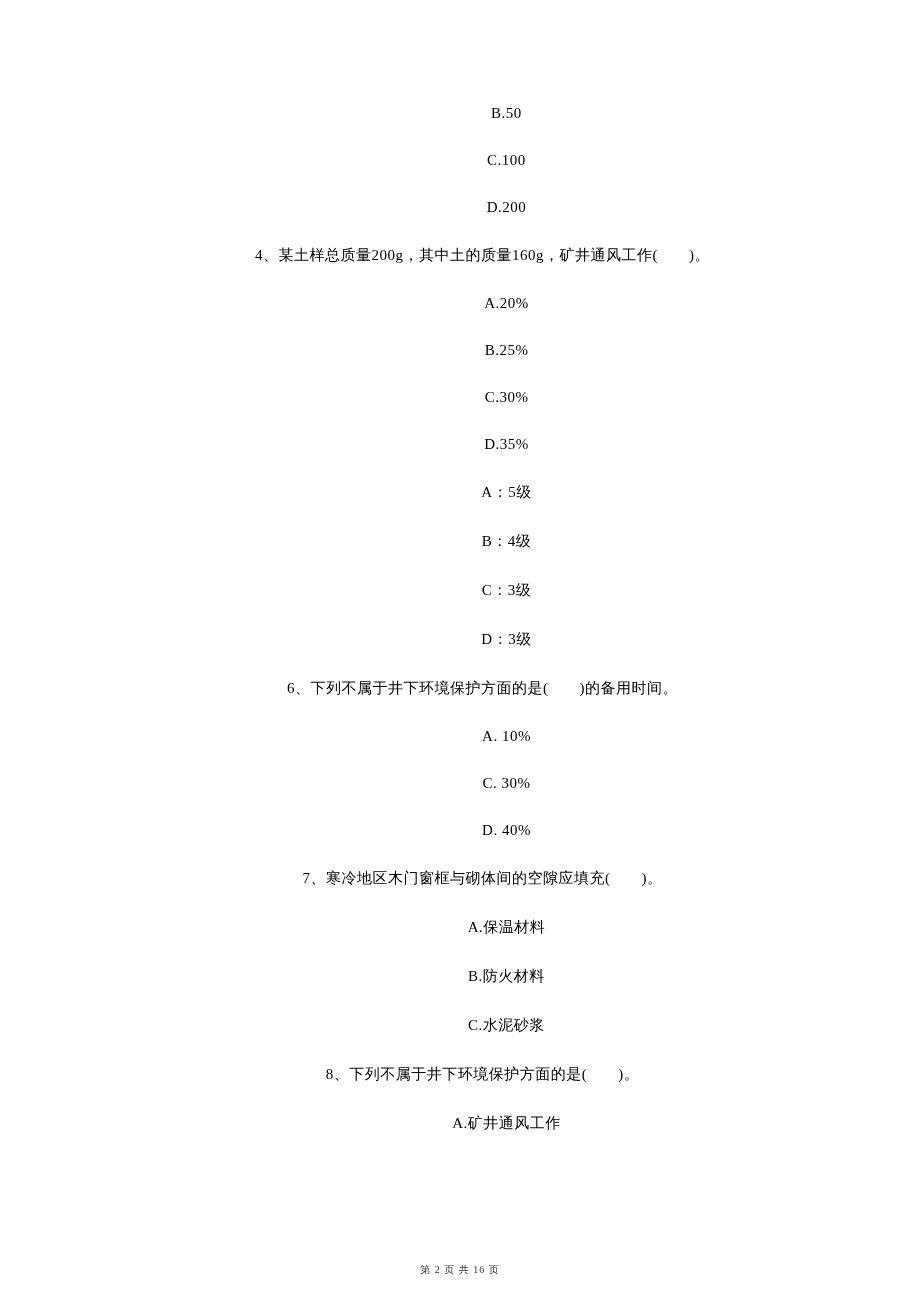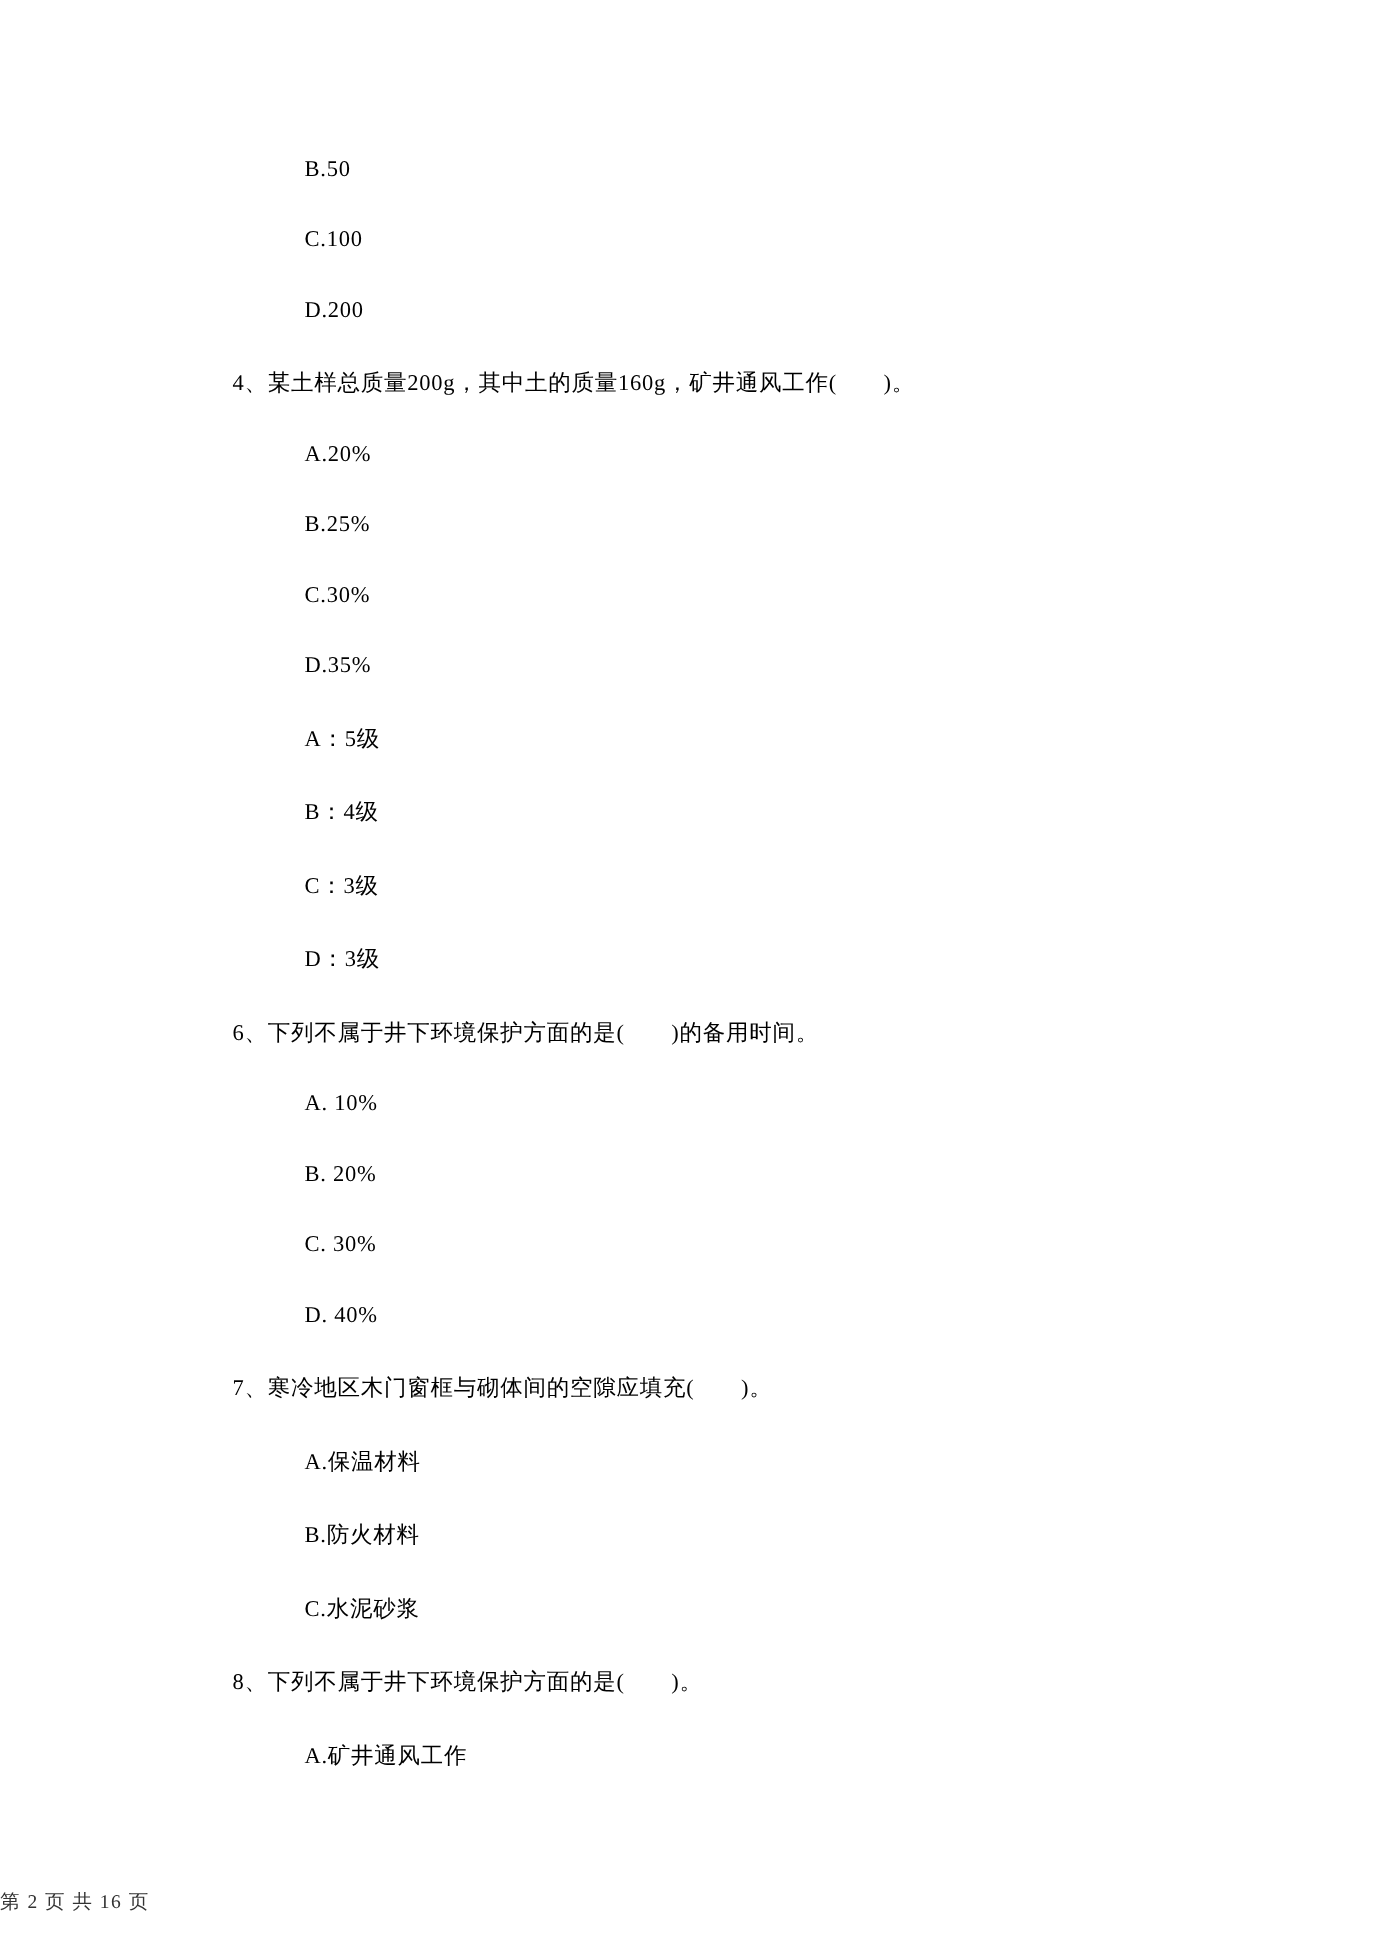--- a/index.html
+++ b/index.html
@@ -13,35 +13,37 @@
       font-size: 15px;
       color: #000000;
       width: 920px;
       height: 1302px;
       position: relative;
       padding-top: 105px;
     }
     .content {
       padding-left: 155px;
       padding-right: 110px;
+      text-align: center;
     }
     .option {
       margin-left: 48px;
       margin-bottom: 30px;
       letter-spacing: 0.5px;
     }
     .question {
       margin-bottom: 30px;
       letter-spacing: 0.5px;
     }
     .footer {
       position: absolute;
       bottom: 25px;
       width: 100%;
-      font-size: 13px;
+      text-align: center;
+      font-size: 10px;
       color: #333333;
       letter-spacing: 1px;
     }
   </style>
 </head>
 <body>
 
 <div class="content">
 
   <div class="option">B.50</div>
@@ -58,21 +60,20 @@
 
   <div class="option">A：5级</div>
   <div class="option">B：4级</div>
   <div class="option">C：3级</div>
   <div class="option">D：3级</div>
 
   <div class="question">
     <span>6、</span><span>下列不属于井下环境保护方面的是(　　)的备用时间。</span>
   </div>
   <div class="option">A. 10%</div>
-  <div class="option">B. 20%</div>
   <div class="option">C. 30%</div>
   <div class="option">D. 40%</div>
 
   <div class="question">
     <span>7、</span><span>寒冷地区木门窗框与砌体间的空隙应填充(　　)。</span>
   </div>
   <div class="option">A.保温材料</div>
   <div class="option">B.防火材料</div>
   <div class="option">C.水泥砂浆</div>
 

